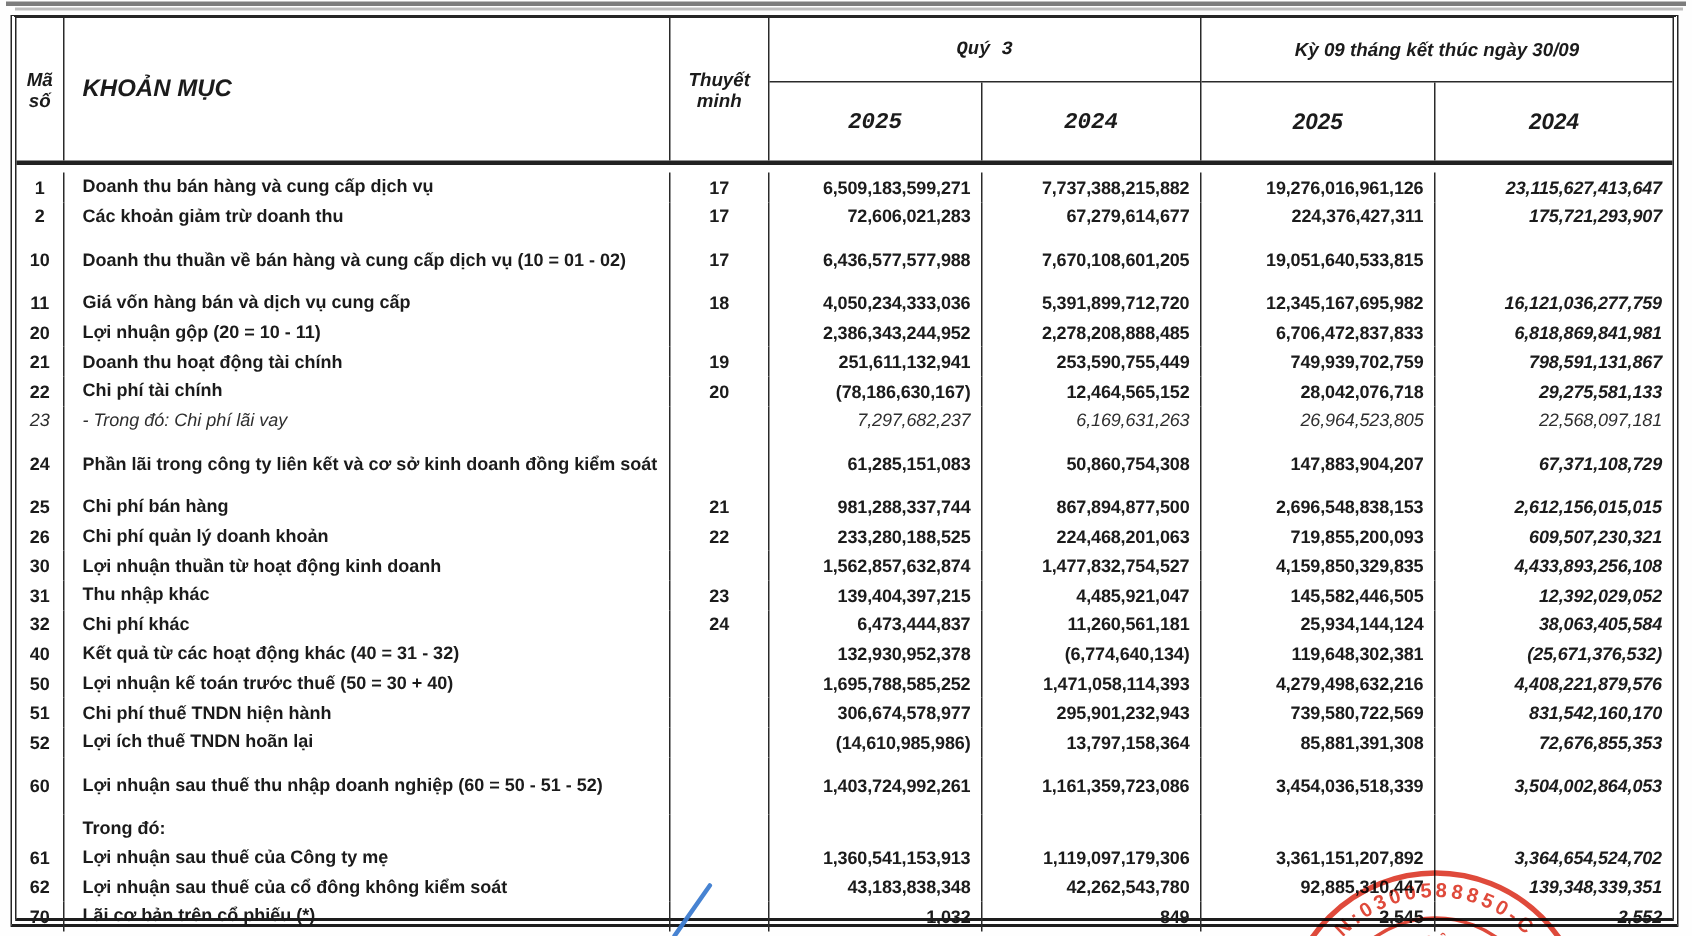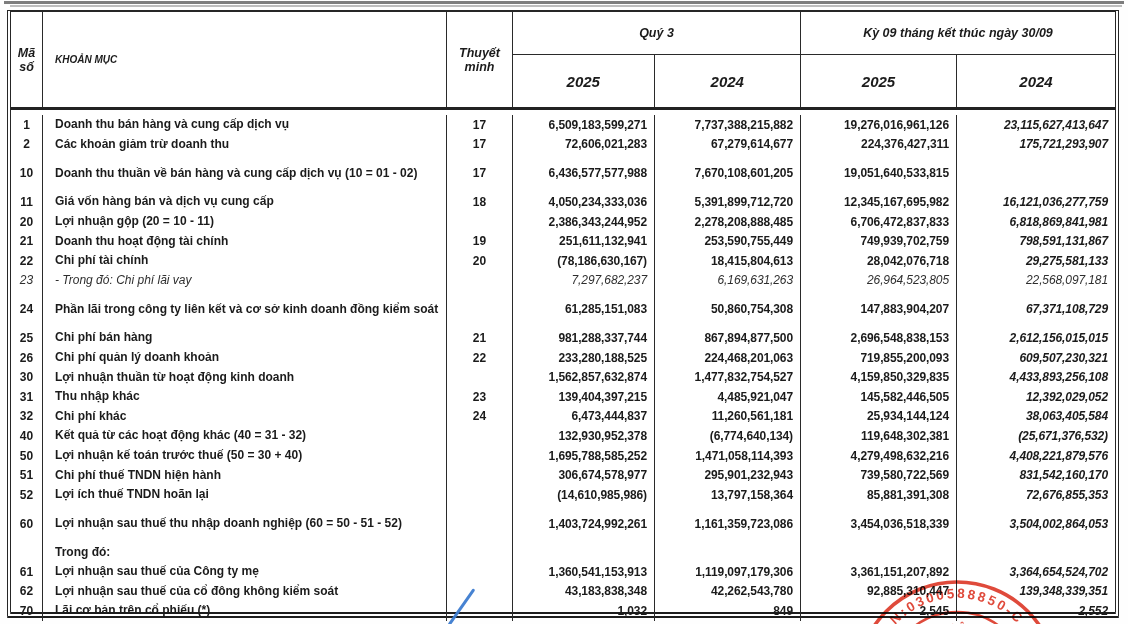--- a/index.html
+++ b/index.html
@@ -20,24 +20,24 @@
     position:absolute; left:7px; top:10px; width:1112px; height:608px;
     border-left:4px double #262626; border-right:4px double #262626;
     border-top:2.5px solid #262626; border-bottom:6px double #1d1d1d;
     background:#fff;
   }
 
   
   .thead { display:flex; height:98px; border-bottom:3px solid #222; font-style:italic; font-weight:bold; }
   .hcell { display:flex; align-items:center; justify-content:center; text-align:center; font-size:12.5px; line-height:14px; }
   .hc-code  { width:32px;  border-right:1.6px solid #2a2a2a; }
-  .hc-item  { width:404px; border-right:1.6px solid #2a2a2a; justify-content:flex-start; padding-left:12px; text-align:left; font-size:10px; }
+  .hc-item  { width:404px; border-right:1.6px solid #2a2a2a; justify-content:flex-start; padding-left:12px; text-align:left; font-size:16px; }
   .hc-note  { width:66px;  border-right:1.8px solid #2a2a2a; }
   .hgroup { display:flex; flex-direction:column; }
-  .hg-q3  { width:288px; border-right:1.8px solid #2a2a2a; }
+  .hg-q3  { width:288px; border-right:1.8px solid #2a2a2a;font-family:Liberation Mono, monospace; }
   .hg-ytd { width:314px; }
   .g-title { height:43px; display:flex; align-items:center; justify-content:center; border-bottom:1.6px solid #2a2a2a; font-size:12.5px; }
   .g-years { flex:1; display:flex; }
   .g-years .yr { display:flex; align-items:center; justify-content:center; font-size:15px; }
   .hg-q3  .yr:first-child { width:142px; border-right:1.6px solid #2a2a2a; }
   .hg-q3  .yr:last-child  { width:146px; }
   .hg-ytd .yr:first-child { width:156px; border-right:1.6px solid #2a2a2a; }
   .hg-ytd .yr:last-child  { width:158px; }
 
   
@@ -144,21 +144,21 @@
           <div class="cell c-num n1">251,611,132,941</div>
           <div class="cell c-num n2">253,590,755,449</div>
           <div class="cell c-num n3">749,939,702,759</div>
           <div class="cell c-num n4">798,591,131,867</div>
         </div>
         <div class="trow">
           <div class="cell c-code">22</div>
           <div class="cell c-label">Chi phí tài chính</div>
           <div class="cell c-note">20</div>
           <div class="cell c-num n1">(78,186,630,167)</div>
-          <div class="cell c-num n2">18,415,804,613</div>
+          <div class="cell c-num n2">12,464,565,152</div>
           <div class="cell c-num n3">28,042,076,718</div>
           <div class="cell c-num n4">29,275,581,133</div>
         </div>
         <div class="trow it">
           <div class="cell c-code">23</div>
           <div class="cell c-label">- Trong đó: Chi phí lãi vay</div>
           <div class="cell c-note"></div>
           <div class="cell c-num n1">7,297,682,237</div>
           <div class="cell c-num n2">6,169,631,263</div>
           <div class="cell c-num n3">26,964,523,805</div>

